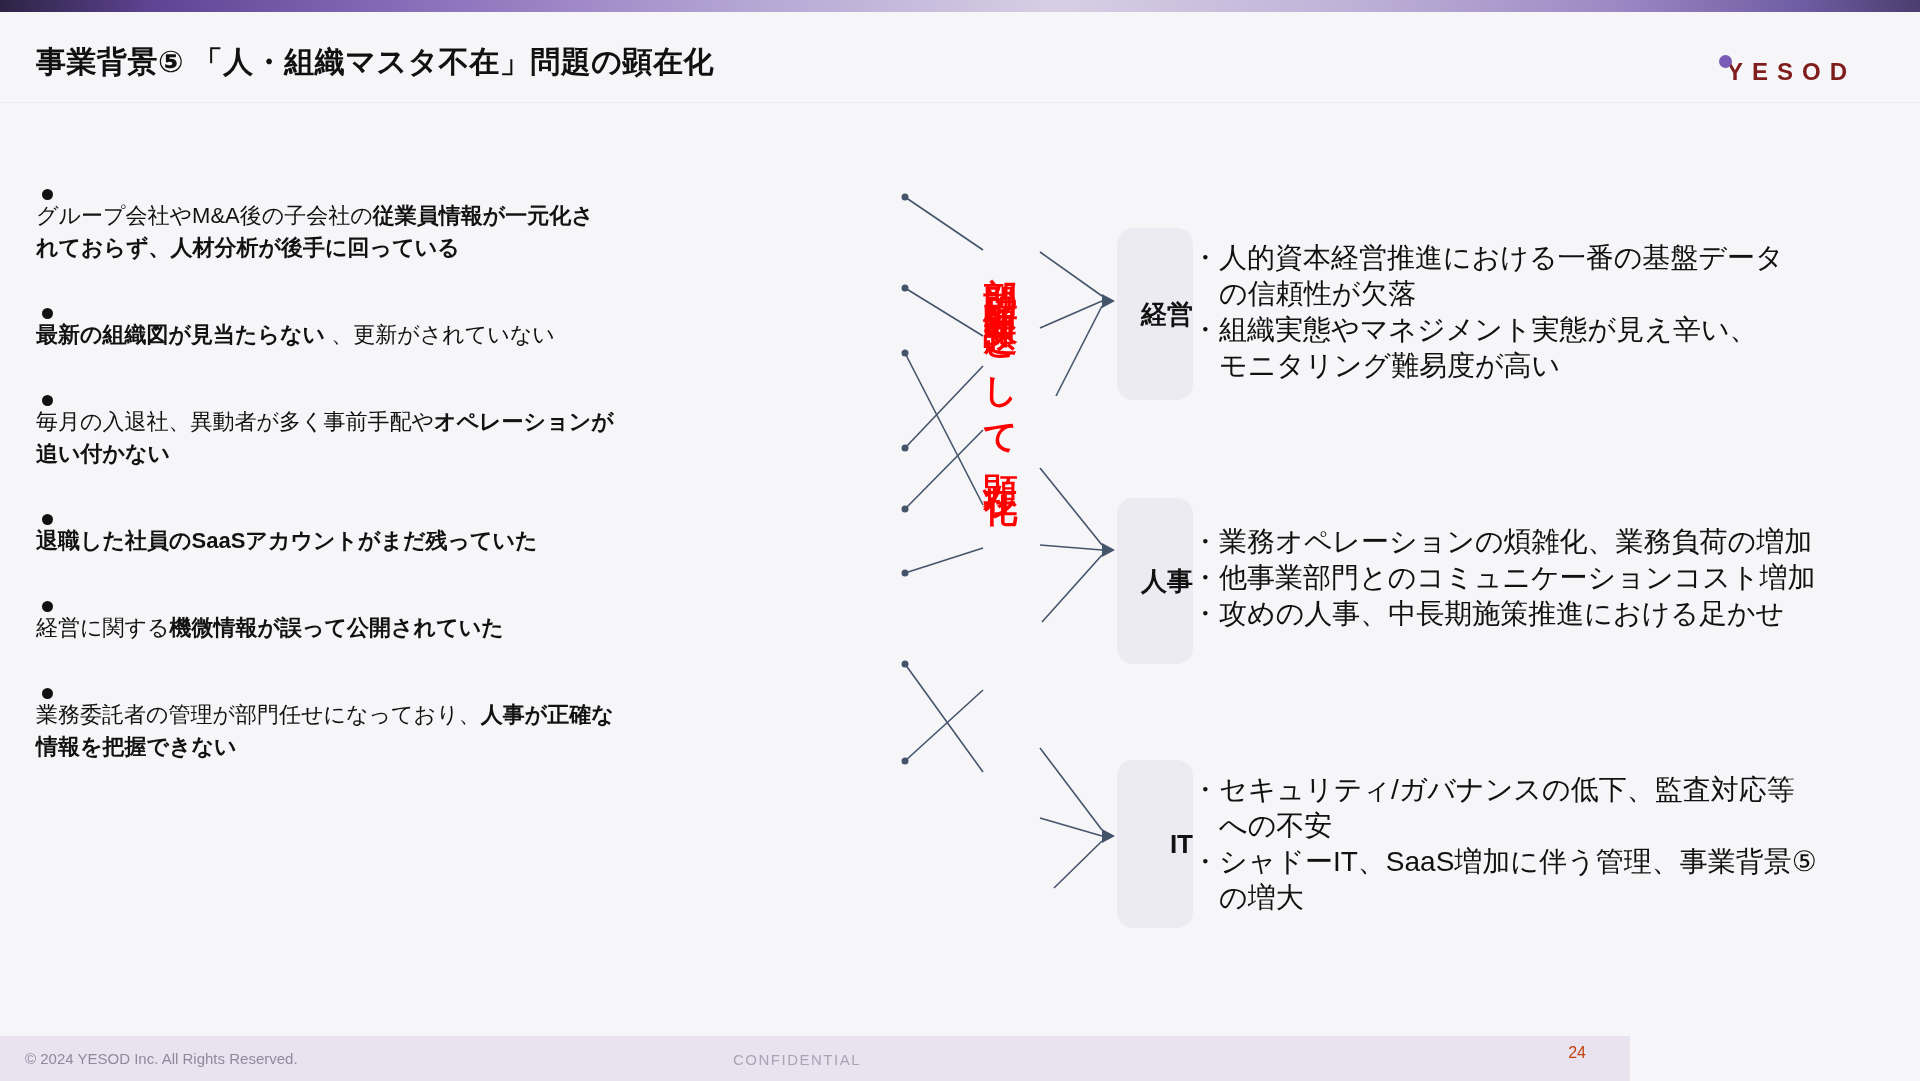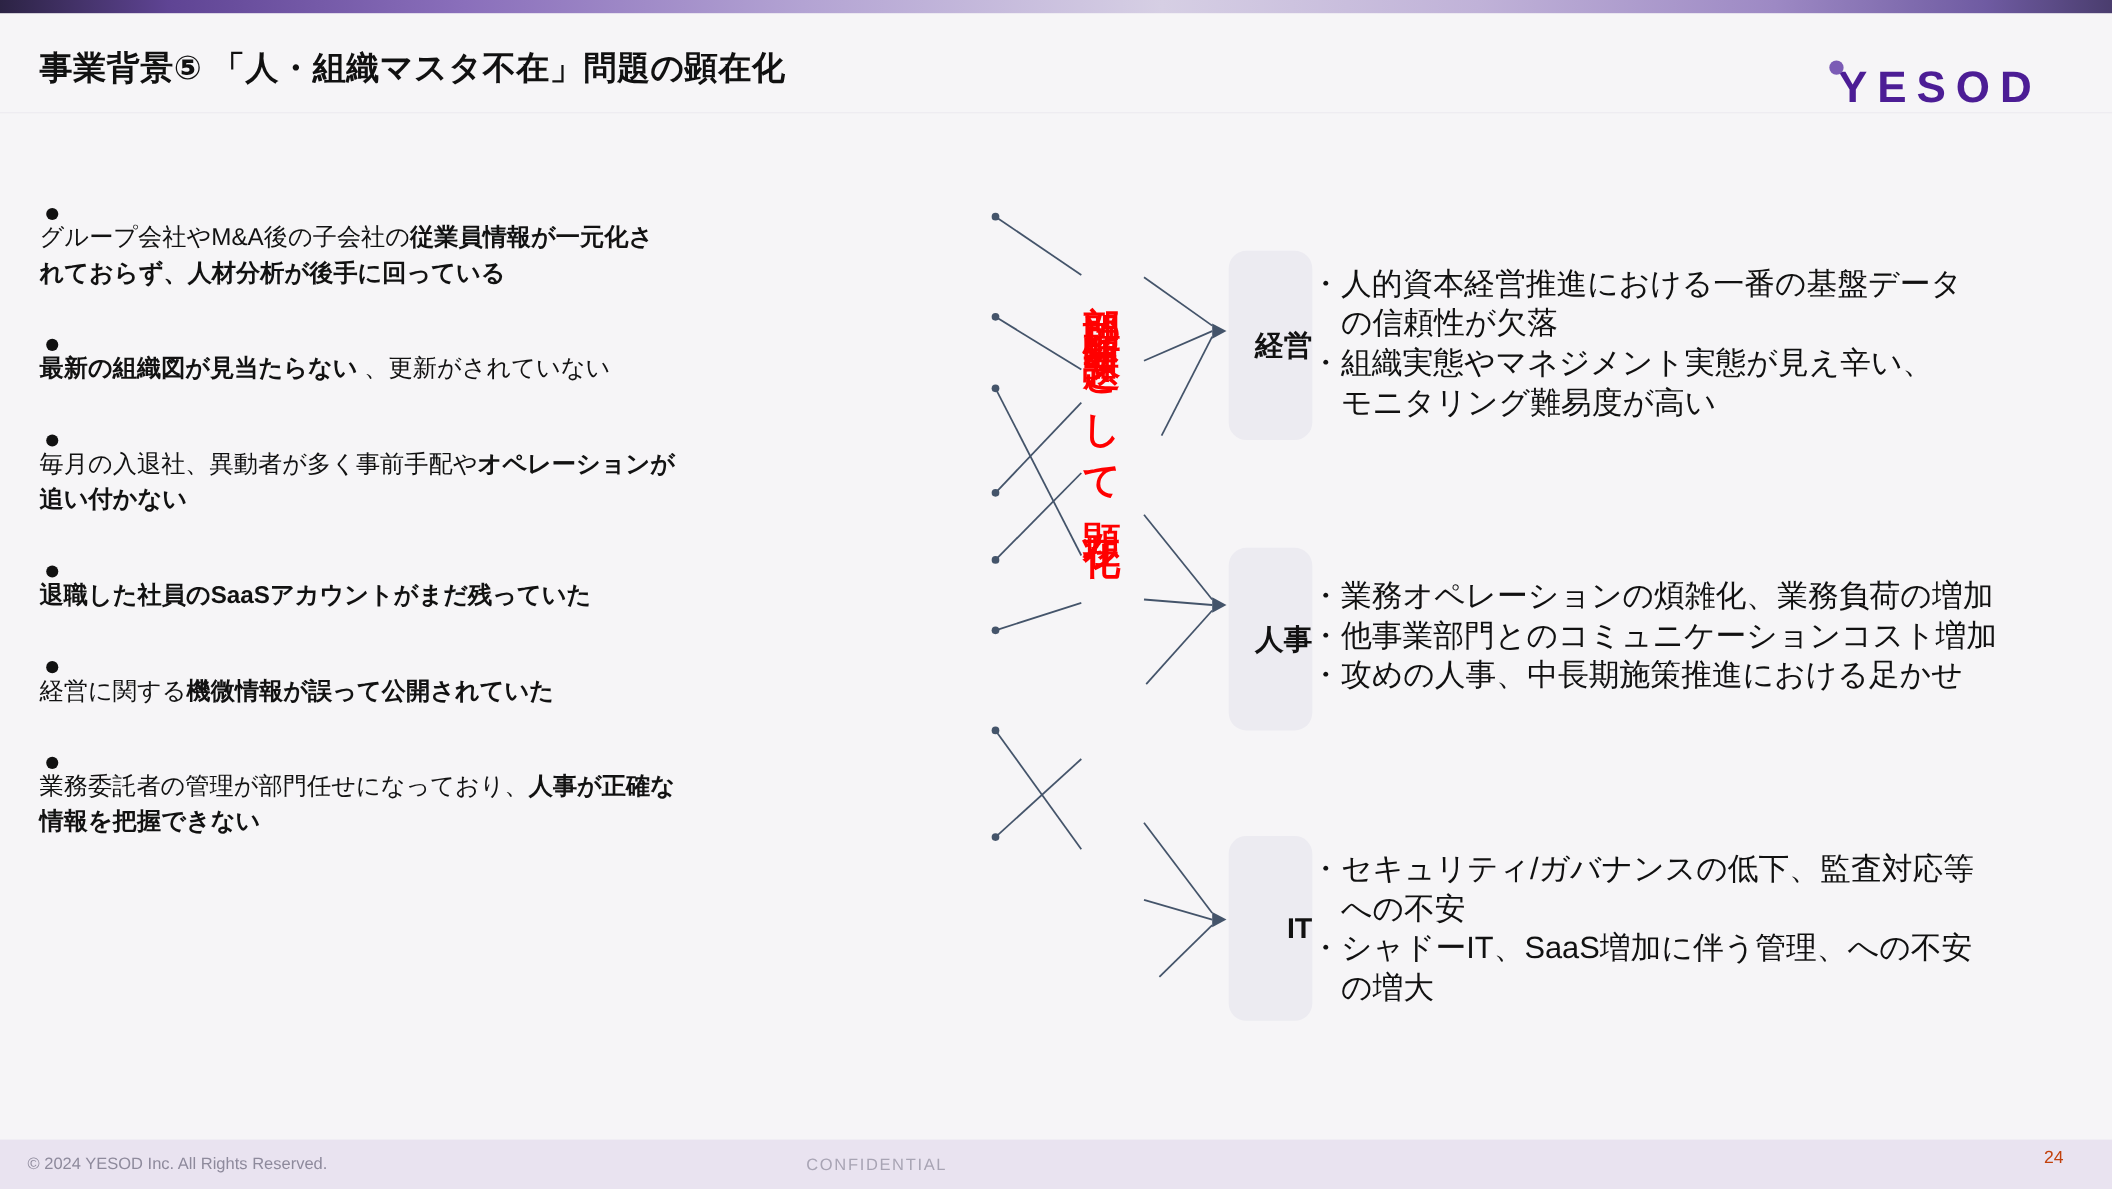--- a/index.html
+++ b/index.html
@@ -14,21 +14,21 @@
     position:absolute;left:0;top:0;width:1920px;height:12px;
     background:linear-gradient(90deg,#2c2344 0%,#5f4494 8%,#8a6fbb 22%,#b3a3d3 38%,#d6cfe4 55%,#c0b2d8 70%,#9d89c4 84%,#6f5ba2 94%,#4a3d6e 100%);
   }
   
   .header{position:absolute;left:0;top:12px;width:1920px;height:90px;border-bottom:1px solid #eceaef;}
   .title{
     position:absolute;left:36px;top:30px;margin:0;
     font-size:30px;font-weight:800;letter-spacing:.5px;color:#111;
   }
   .logo{position:absolute;right:64px;top:46px;height:40px;}
-  .logo-text{font-size:40px;font-weight:700;letter-spacing:9px;color:#4c1d95;}
+  .logo-text{font-size:24px;font-weight:700;letter-spacing:9px;color:#7f1d1d;}
   .logo-dot{position:absolute;left:-8px;top:-3px;width:13px;height:13px;border-radius:50%;background:var(--brand-purple,#7b5bb5);}
   
   .bullets{
     position:absolute;left:36px;top:178px;width:680px;margin:0;padding:0;list-style:none;
     display:flex;flex-direction:column;gap:33px;
   }
   .bullet-item{display:flex;align-items:flex-start;flex-direction:column;}
   .bdot{flex:none;width:11px;height:11px;border-radius:50%;background:#111;margin:11px 23px 0 6px;}
   .btext{margin:0;width:578px;font-size:22px;line-height:32px;font-weight:400;color:#121212;}
   .btext .b{font-weight:800;}
@@ -45,21 +45,21 @@
   
   .group{position:absolute;}
   .gbox{
     position:absolute;left:0;top:0;width:76px;border-radius:16px;
     background:#ecebf1;display:flex;align-items:center;justify-content:flex-end;
   }
   .gbox span{font-size:26px;font-weight:800;color:#111;}
   .glines{position:absolute;left:74px;font-size:28px;line-height:36px;color:#111;white-space:pre;}
   
   .footer{
-    position:absolute;left:0;top:1036px;width:1920px;height:45px;
+    position:absolute;left:0;top:1036px;width:1630px;height:45px;
     background:#e9e3f0;font-size:15px;color:#8e8a9c;
   }
   .copyright{position:absolute;left:25px;top:14px;}
   .confidential{position:absolute;left:733px;top:15px;letter-spacing:1.5px;color:#a8a4b4;}
   .pagenum{position:absolute;right:44px;top:8px;font-size:16px;color:#c2410c;}
 </style>
 </head>
 <body>
 
 <div class="slide" style="--accent-red: #ff0000; --brand-purple: #7b5bb5;">
@@ -152,21 +152,21 @@
     <div class="gbox" style="height:166px;">
       <span>人事</span>
     </div>
     <div class="glines" style="top:26px;"><div>・業務オペレーションの煩雑化、業務負荷の増加</div><div>・他事業部門とのコミュニケーションコスト増加</div><div>・攻めの人事、中長期施策推進における足かせ</div></div>
   </div>
 
   <div class="group" style="left:1117px;top:760px;">
     <div class="gbox" style="height:168px;">
       <span>IT</span>
     </div>
-    <div class="glines" style="top:12px;"><div>・セキュリティ/ガバナンスの低下、監査対応等</div><div>　への不安</div><div>・シャドーIT、SaaS増加に伴う管理、への不安</div><div>　の増大</div></div>
+    <div class="glines" style="top:12px;"><div>・セキュリティ/ガバナンスの低下、監査対応等</div><div>　への不安</div><div>・シャドーIT、SaaS増加に伴う管理、事業背景⑤</div><div>　の増大</div></div>
   </div>
 
   <div class="footer">
     <span class="copyright">© 2024 YESOD Inc. All Rights Reserved.</span>
     <span class="confidential">CONFIDENTIAL</span>
     <span class="pagenum">24</span>
   </div>
 </div>
 
 </body></html>

